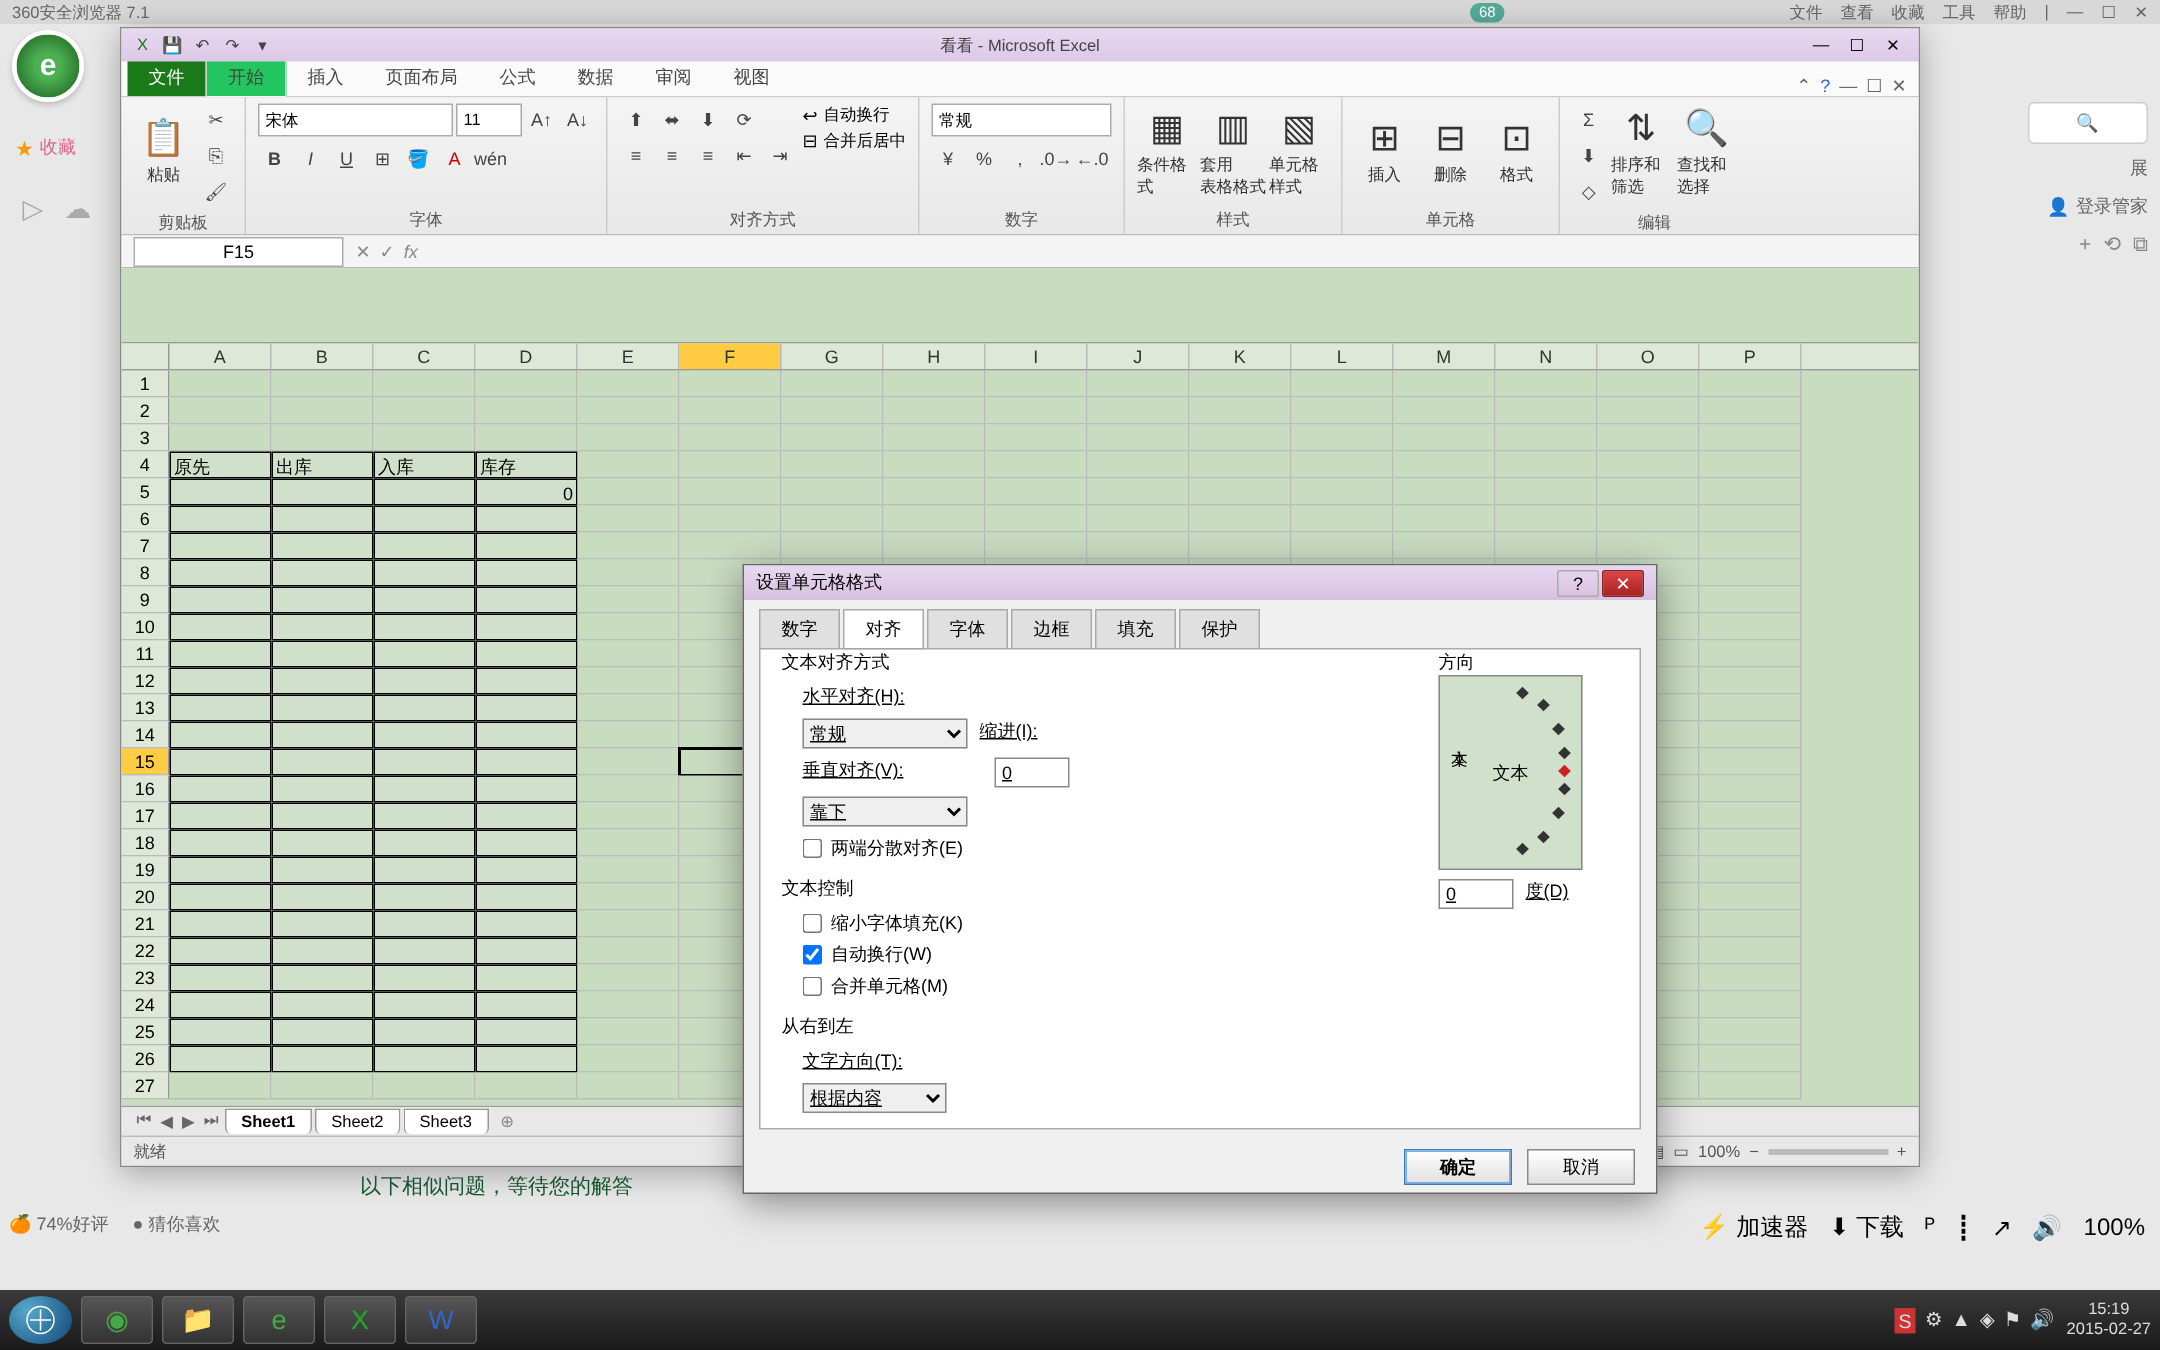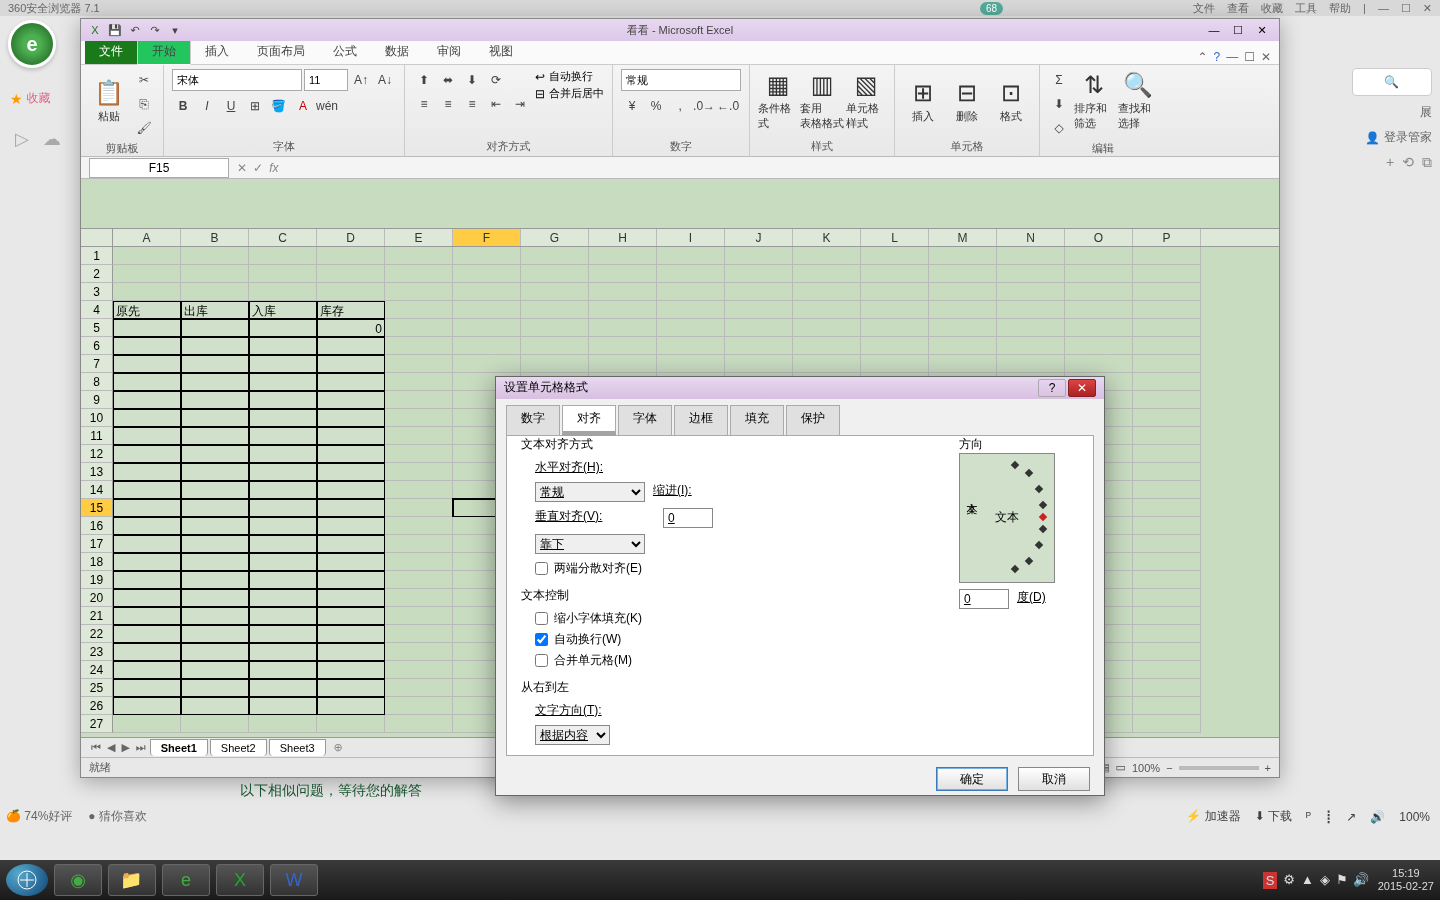--- a/index.html
+++ b/index.html
@@ -83,45 +83,45 @@
 
 
 .dialog { position: absolute; left: 495px; top: 376px; width: 610px; height: 420px; background: #f0f0f0; border: 1px solid #666; box-shadow: 0 6px 24px rgba(0,0,0,.4); display: flex; flex-direction: column; }
 .dialog-title { height: 28px; background: linear-gradient(#e8d8f0, #d8c0e0); display: flex; align-items: center; padding: 0 8px; font-size: 12px; }
 .dialog-title .title-text { flex: 1; }
 .dialog-title .btns { display: flex; gap: 2px; }
 .dialog-title .btns span { width: 28px; height: 18px; display: flex; align-items: center; justify-content: center; border: 1px solid #aaa; border-radius: 2px; font-size: 12px; }
 .dialog-title .btns .close { background: linear-gradient(#d44, #a22); color: #fff; border-color: #822; }
 .dialog-tabs { display: flex; padding: 6px 10px 0; gap: 2px; background: #f0f0f0; }
 .dialog-tabs .dtab { padding: 4px 14px; border: 1px solid #aaa; background: #e0e0e0; border-bottom: none; font-size: 12px; cursor: pointer; }
-.dialog-tabs .dtab.active { background: #fff; border-bottom: 5px solid #a3a3a3; position: relative; z-index: 2; }
+.dialog-tabs .dtab.active { background: #fff; border-bottom: 1px solid #a3a3a3; position: relative; z-index: 2; }
 .dialog-body { flex: 1; margin: 0 10px 8px; border: 1px solid #aaa; background: #fff; padding: 0 14px; margin-top: -1px; display: flex; gap: 20px; }
 .dialog-left { flex: 1; }
 .dialog-right { width: 120px; }
 .dlg-section { margin-bottom: 10px; }
 .dlg-section .sec-title { font-size: 12px; margin-bottom: 6px; }
 .dlg-field { margin-left: 14px; margin-bottom: 6px; display: flex; align-items: flex-start; gap: 8px; font-size: 12px; text-decoration: underline; }
 .dlg-field label { min-width: 80px; }
 .dlg-select { width: 110px; height: 20px; border: 1px solid #888; font-size: 12px; }
 .dlg-spin { width: 50px; height: 20px; border: 1px solid #888; text-align: left; padding: 0 4px; font-size: 12px; }
 .dlg-check { margin-left: 14px; display: flex; align-items: center; gap: 6px; font-size: 12px; margin-bottom: 4px; }
 .orient-box { width: 96px; height: 130px; border: 1px solid #888; background: #d0e0ca; position: relative; display: flex; align-items: center; justify-content: center; font-size: 12px; }
 .orient-vert { position: absolute; left: 4px; top: 40px; writing-mode: vertical-rl; font-size: 11px; }
 .orient-dots { position: absolute; right: 8px; top: 8px; width: 60px; height: 110px; }
 .orient-dots .dot { position: absolute; width: 6px; height: 6px; background: #333; transform: rotate(45deg); }
 .orient-dots .dot.active { background: #c22; }
 .dialog-footer { height: 40px; display: flex; justify-content: flex-end; align-items: center; gap: 10px; padding: 0 14px; }
 .dialog-footer button { width: 72px; height: 24px; border: 1px solid #888; background: linear-gradient(#fff,#e0e0e0); font-size: 12px; cursor: pointer; }
-.dialog-footer button.primary { border: 1px solid #3a7abd; box-shadow: 0 0 0 1px #7ab0e0 inset; }
+.dialog-footer button.primary { border: 1px solid #3a7abd; box-shadow: 0 0 0 1px #7ab0e0 inset; font-weight: bold; }
 
 
 .page-bottom { position: absolute; left: 240px; top: 782px; font-size: 14px; color: #14532d; }
 .page-rating { position: absolute; left: 6px; top: 808px; display: flex; gap: 16px; font-size: 12px; color: #666; align-items: center; }
 .page-rating .apple { color: #f90; }
-.page-right-icons { position: absolute; right: 10px; top: 808px; display: flex; gap: 14px; font-size: 12px; color: #404040; align-items: center; }
+.page-right-icons { position: absolute; right: 10px; top: 808px; display: flex; gap: 14px; font-size: 16px; color: #000000; align-items: center; }
 
 
 .taskbar { position: absolute; left: 0; bottom: 0; width: 100%; height: 40px; background: linear-gradient(#3a3a3a, #1a1a1a); display: flex; align-items: center; padding: 0 6px; gap: 6px; }
 .taskbar .start { width: 42px; height: 32px; background: radial-gradient(circle at 30% 30%, #5ac, #147); border-radius: 50%; display: flex; align-items: center; justify-content: center; }
 .taskbar .tbtn { width: 48px; height: 32px; background: linear-gradient(#555,#333); border: 1px solid #666; border-radius: 3px; display: flex; align-items: center; justify-content: center; font-size: 18px; }
 .taskbar .tray { margin-left: auto; display: flex; align-items: center; gap: 8px; color: #ddd; font-size: 11px; }
 .taskbar .tray .clock { text-align: center; line-height: 1.2; }
 .taskbar .tray .icons { display: flex; gap: 6px; font-size: 13px; }
 </style>
 </head>
@@ -973,21 +973,21 @@
           <input type="checkbox" style="">
           <span>合并单元格(M)</span>
         </div>
       </div>
       <div class="dlg-section">
         <div class="sec-title">从右到左</div>
         <div class="dlg-field">
           <label>文字方向(T):</label>
         </div>
         <div class="dlg-field">
-          <select class="dlg-select" style="width:75px;"><option>根据内容</option></select>
+          <select class="dlg-select" style="width:96px;"><option>根据内容</option></select>
         </div>
       </div>
     </div>
     <div class="dialog-right">
       <div class="sec-title">方向</div>
       <div class="orient-box">
         <span class="orient-vert">文本</span>
         <span>文本</span>
         <div class="orient-dots">
           <div class="dot" style="left:26px;top:0;"></div>

